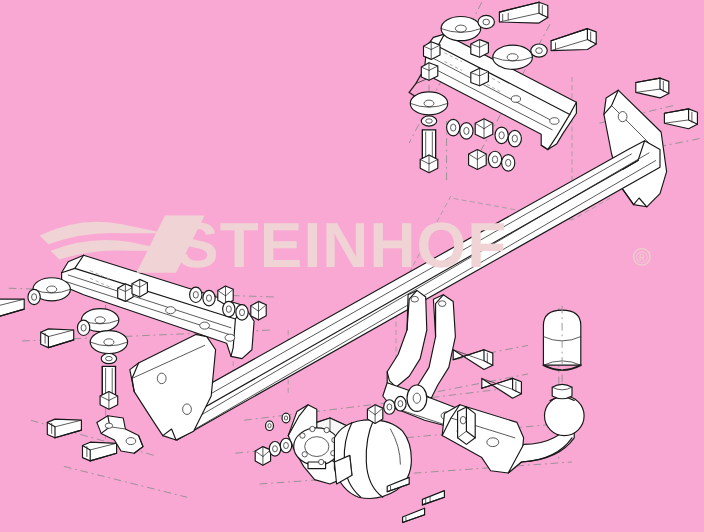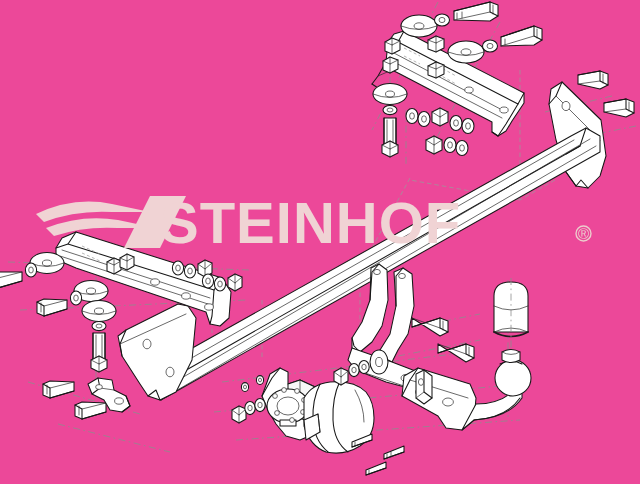--- a/index.html
+++ b/index.html
@@ -4,21 +4,21 @@
 <style>
   html, body {
     margin: 0;
     padding: 0;
     background: #ffffff;
   }
   #stage {
     position: relative;
     width: 640px;
     height: 484px;
-    background: #ec4899;
+    background: #f9a8d4;
     overflow: hidden;
     font-family: "Liberation Sans", sans-serif;
   }
   #drawing-layer, #watermark-layer {
     position: absolute;
     left: 0;
     top: 0;
     width: 640px;
     height: 484px;
   }

